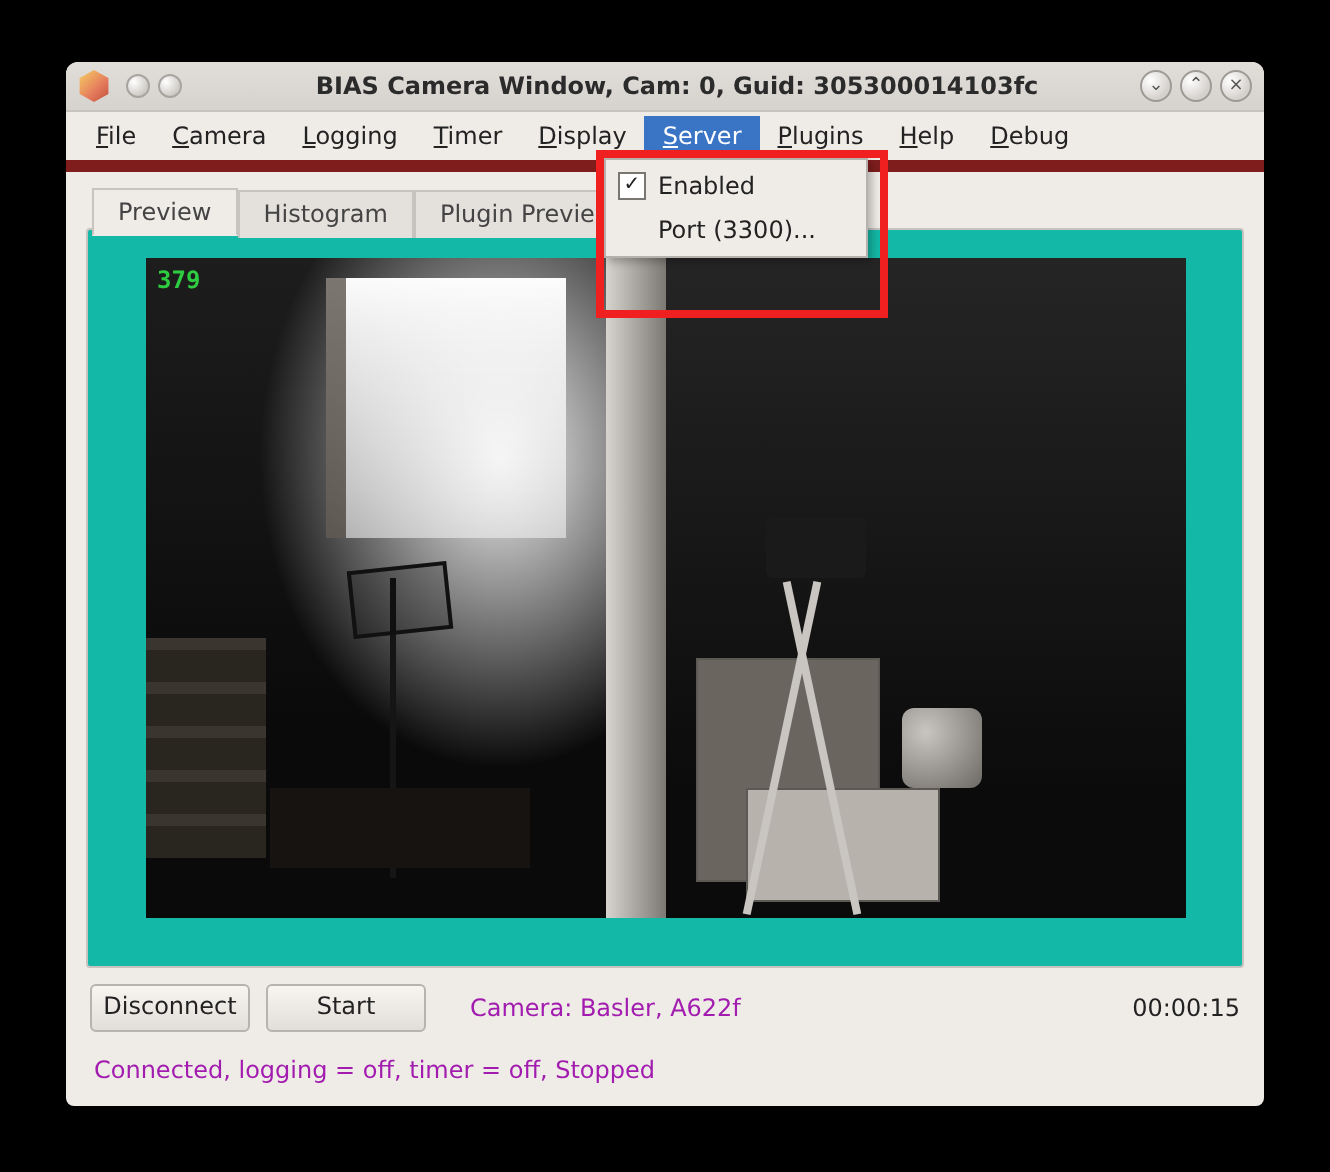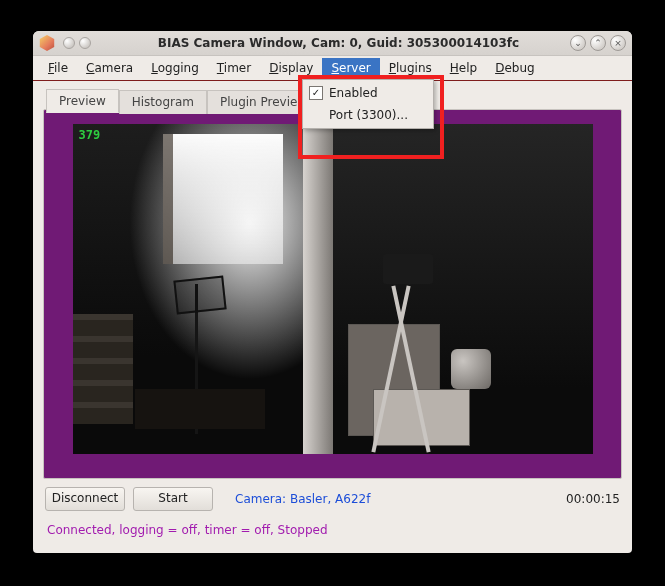--- a/index.html
+++ b/index.html
@@ -76,21 +76,21 @@
     justify-content: center;
     font-size: 9px;
     color: #555;
     line-height: 1;
   }
 
   
   .menubar {
     height: 24px;
     background: #efebe7;
-    border-bottom: 1px solid #7f1d1d;
+    border-bottom: 6px solid #7f1d1d;
     display: flex;
     align-items: center;
     padding-left: 6px;
     gap: 0;
     position: relative;
     z-index: 5;
   }
   .menu-item {
     padding: 3px 9px;
     cursor: default;
@@ -135,21 +135,21 @@
   }
   .dd-spacer { width: 14px; }
 
   
   .tabs-area {
     position: relative;
     padding: 8px 10px 0 10px;
   }
   .tab-frame {
     border: 1px solid #c7c3bf;
-    background: #701a75;
+    background: #14b8a6;
     border-radius: 2px;
     min-height: 368px;
     position: relative;
   }
   .tab-strip {
     position: absolute;
     top: -21px;
     left: 2px;
     display: flex;
   }
@@ -274,21 +274,21 @@
     min-width: 78px;
     height: 22px;
     background: linear-gradient(#f8f5f1, #e2ded9);
     border: 1px solid #b7b3af;
     border-radius: 3px;
     text-align: center;
     line-height: 20px;
     font-size: 12px;
     cursor: default;
   }
-  .cam-label { margin-left: 14px; color: #1d4ed8; text-align: center; }
+  .cam-label { margin-left: 14px; color: #a21caf; text-align: center; }
   .elapsed { margin-left: auto; font-variant-numeric: tabular-nums; }
 
   .statusbar {
     padding: 10px 14px 12px 14px;
     font-size: 12px;
     color: #a21caf;
   }
 </style>
 </head>
 <body>

